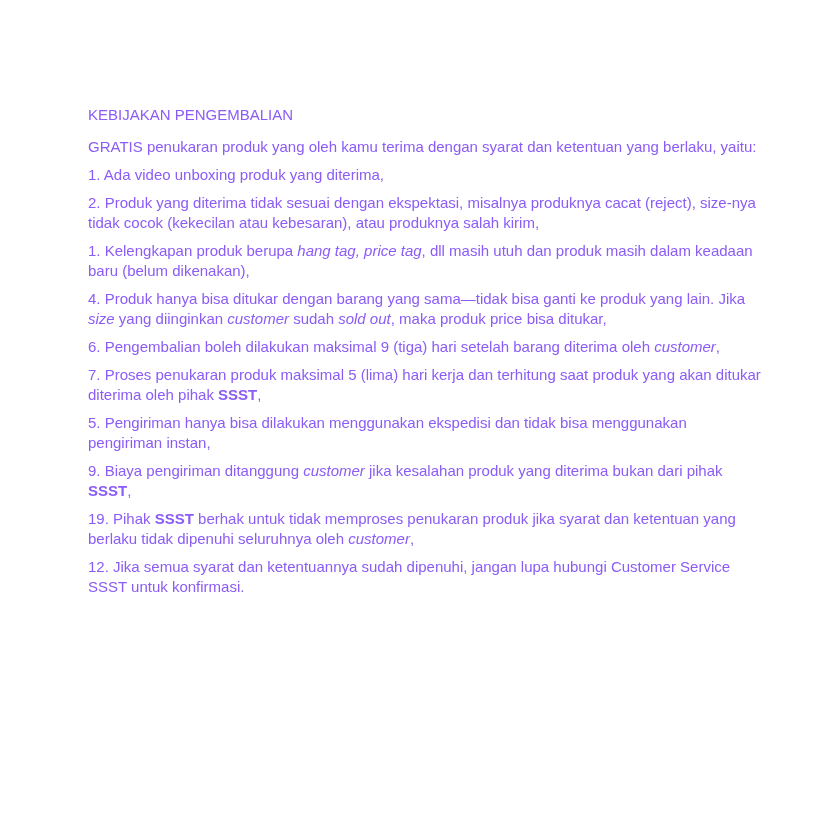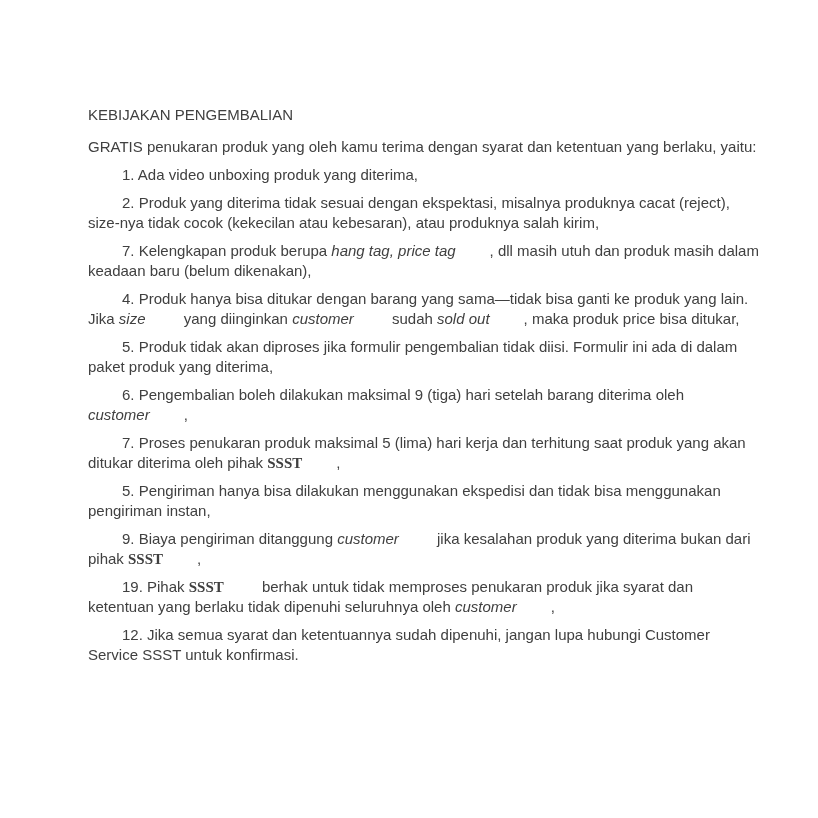--- a/index.html
+++ b/index.html
@@ -12,54 +12,53 @@
     height: 818px;
     position: relative;
     overflow: hidden;
     font-family: "Liberation Sans", sans-serif;
   }
   .page {
     position: absolute;
     left: 88px;
     top: 105px;
     width: 675px;
-    color: #404040;
+    color: #8b5cf6;
     font-size: 15px;
     line-height: 20px;
     text-align: left;
   }
   .page h1 {
     font-size: 15px;
     font-weight: normal;
     line-height: 20px;
     margin: 0 0 12px 0;
     letter-spacing: 0;
   }
   .page p {
     margin: 0 0 8px 0;
   }
   .page p:last-child {
     margin-bottom: 0;
   }
-  .run-n { font-style: normal; font-weight: normal; margin-left: 34px; }
+  .run-n { font-style: normal; font-weight: normal; }
   .run-i { font-style: italic; font-weight: normal; text-align: right; }
-  .run-b { font-style: normal; font-weight: bold; font-family: Liberation Serif, serif; }
+  .run-b { font-style: normal; font-weight: bold; }
 </style>
 </head>
 <body>
 
 <div class="page">
   <h1>KEBIJAKAN PENGEMBALIAN</h1>
   <p>GRATIS penukaran produk yang oleh kamu terima dengan syarat dan ketentuan yang berlaku, yaitu:</p>
   <div id="policy-list">
       <p><span class="run-n">1. Ada video unboxing produk yang diterima,</span></p>
       <p><span class="run-n">2. Produk yang diterima tidak sesuai dengan ekspektasi, misalnya produknya cacat (reject), size-nya tidak cocok (kekecilan atau kebesaran), atau produknya salah kirim,</span></p>
-      <p><span class="run-n">7. Kelengkapan produk berupa </span><span class="run-i">hang tag, price tag</span><span class="run-n">, dll masih utuh dan produk masih dalam keadaan baru (belum dikenakan),</span></p>
+      <p><span class="run-n">1. Kelengkapan produk berupa </span><span class="run-i">hang tag, price tag</span><span class="run-n">, dll masih utuh dan produk masih dalam keadaan baru (belum dikenakan),</span></p>
       <p><span class="run-n">4. Produk hanya bisa ditukar dengan barang yang sama—tidak bisa ganti ke produk yang lain. Jika </span><span class="run-i">size</span><span class="run-n"> yang diinginkan </span><span class="run-i">customer</span><span class="run-n"> sudah </span><span class="run-i">sold out</span><span class="run-n">, maka produk price bisa ditukar,</span></p>
-      <p><span class="run-n">5. Produk tidak akan diproses jika formulir pengembalian tidak diisi. Formulir ini ada di dalam paket produk yang diterima,</span></p>
       <p><span class="run-n">6. Pengembalian boleh dilakukan maksimal 9 (tiga) hari setelah barang diterima oleh </span><span class="run-i">customer</span><span class="run-n">,</span></p>
       <p><span class="run-n">7. Proses penukaran produk maksimal 5 (lima) hari kerja dan terhitung saat produk yang akan ditukar diterima oleh pihak </span><span class="run-b">SSST</span><span class="run-n">,</span></p>
       <p><span class="run-n">5. Pengiriman hanya bisa dilakukan menggunakan ekspedisi dan tidak bisa menggunakan pengiriman instan,</span></p>
       <p><span class="run-n">9. Biaya pengiriman ditanggung </span><span class="run-i">customer</span><span class="run-n"> jika kesalahan produk yang diterima bukan dari pihak </span><span class="run-b">SSST</span><span class="run-n">,</span></p>
       <p><span class="run-n">19. Pihak </span><span class="run-b">SSST</span><span class="run-n"> berhak untuk tidak memproses penukaran produk jika syarat dan ketentuan yang berlaku tidak dipenuhi seluruhnya oleh </span><span class="run-i">customer</span><span class="run-n">,</span></p>
       <p><span class="run-n">12. Jika semua syarat dan ketentuannya sudah dipenuhi, jangan lupa hubungi Customer Service SSST untuk konfirmasi.</span></p>
     </div>
 </div>
 
 </body></html>

